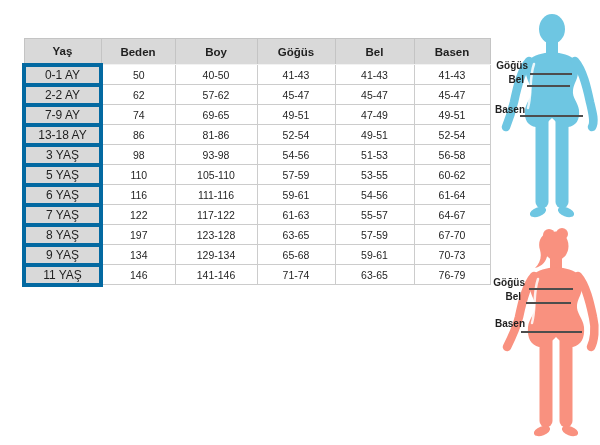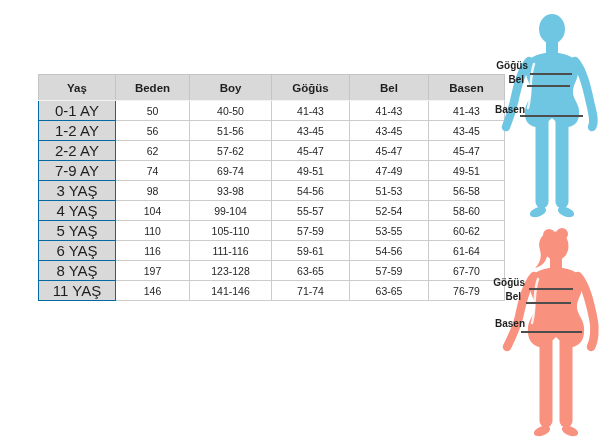--- a/index.html
+++ b/index.html
@@ -2,29 +2,29 @@
 <html style="--boy-fill: #6ec6e2; --girl-fill: #f9917f; --measure-line: #4d4d4d; --header-bg: #d9d9d9; --row-header-bg: #d9d9d9; --cell-border: #cccccc; --table-outer-border: #b8b8b8; --text: #1f1f1f;"><head>
 <meta charset="utf-8">
 <title>Size Chart</title>
 <style>
   * { margin:0; padding:0; box-sizing:border-box; }
   html,body { width:600px; height:445px; background:#ffffff;
               font-family:"Liberation Sans", sans-serif; }
   .canvas { position:relative; width:600px; height:445px; overflow:hidden; background:#fff; }
 
   
-  .size-table { position:absolute; left:38px; top:38px; width:466px;
+  .size-table { position:absolute; left:22px; top:38px; width:466px;
                 border-collapse:collapse; table-layout:fixed;
-                border:1px solid var(--table-outer-border,#b8b8b8);margin-top:36px; }
+                border:1px solid var(--table-outer-border,#b8b8b8); }
   .size-table thead th { height:26px; background:var(--header-bg,#d9d9d9);
                          font-size:11.5px; font-weight:bold; color:var(--text,#1f1f1f);
                          border:1px solid #c4c4c4; border-bottom-color:#f2f2f2; }
   .size-table tbody th { height:20px; background:var(--row-header-bg,#d9d9d9);
-                         font-size:15px; font-weight:normal; color:var(--text,#1f1f1f);
-                         border:1px solid #0369a1; }
+                         font-size:12px; font-weight:normal; color:var(--text,#1f1f1f);
+                         border:4px solid #0369a1; }
   .size-table tbody td { height:20px; background:#ffffff; text-align:center;
                          font-size:10.5px; color:var(--text,#1f1f1f);
                          border:1px solid var(--cell-border,#cccccc); }
 
   
   .fig { position:absolute; }
   .boy-fig  { --c: var(--boy-fill,#6ec6e2); }
   .girl-fig { --c: var(--girl-fill,#f9917f); }
   .fig .fill { fill:var(--c); }
   .fig .limb { stroke:var(--c); fill:none; stroke-linecap:round; }
@@ -64,82 +64,90 @@
     <tbody>
         <tr>
           <th>0-1 AY</th>
           <td>50</td>
           <td>40-50</td>
           <td>41-43</td>
           <td>41-43</td>
           <td>41-43</td>
         </tr>
         <tr>
-          <th>1-2 AY</th>
-          <td>56</td>
-          <td>51-56</td>
-          <td>43-45</td>
-          <td>43-45</td>
-          <td>43-45</td>
-        </tr>
-        <tr>
           <th>2-2 AY</th>
           <td>62</td>
           <td>57-62</td>
           <td>45-47</td>
           <td>45-47</td>
           <td>45-47</td>
         </tr>
         <tr>
           <th>7-9 AY</th>
           <td>74</td>
-          <td>69-74</td>
+          <td>69-65</td>
           <td>49-51</td>
           <td>47-49</td>
           <td>49-51</td>
+        </tr>
+        <tr>
+          <th>13-18 AY</th>
+          <td>86</td>
+          <td>81-86</td>
+          <td>52-54</td>
+          <td>49-51</td>
+          <td>52-54</td>
         </tr>
         <tr>
           <th>3 YAŞ</th>
           <td>98</td>
           <td>93-98</td>
           <td>54-56</td>
           <td>51-53</td>
           <td>56-58</td>
         </tr>
         <tr>
-          <th>4 YAŞ</th>
-          <td>104</td>
-          <td>99-104</td>
-          <td>55-57</td>
-          <td>52-54</td>
-          <td>58-60</td>
-        </tr>
-        <tr>
           <th>5 YAŞ</th>
           <td>110</td>
           <td>105-110</td>
           <td>57-59</td>
           <td>53-55</td>
           <td>60-62</td>
         </tr>
         <tr>
           <th>6 YAŞ</th>
           <td>116</td>
           <td>111-116</td>
           <td>59-61</td>
           <td>54-56</td>
           <td>61-64</td>
         </tr>
         <tr>
+          <th>7 YAŞ</th>
+          <td>122</td>
+          <td>117-122</td>
+          <td>61-63</td>
+          <td>55-57</td>
+          <td>64-67</td>
+        </tr>
+        <tr>
           <th>8 YAŞ</th>
           <td>197</td>
           <td>123-128</td>
           <td>63-65</td>
           <td>57-59</td>
           <td>67-70</td>
+        </tr>
+        <tr>
+          <th>9 YAŞ</th>
+          <td>134</td>
+          <td>129-134</td>
+          <td>65-68</td>
+          <td>59-61</td>
+          <td>70-73</td>
         </tr>
         <tr>
           <th>11 YAŞ</th>
           <td>146</td>
           <td>141-146</td>
           <td>71-74</td>
           <td>63-65</td>
           <td>76-79</td>
         </tr>
       </tbody>

